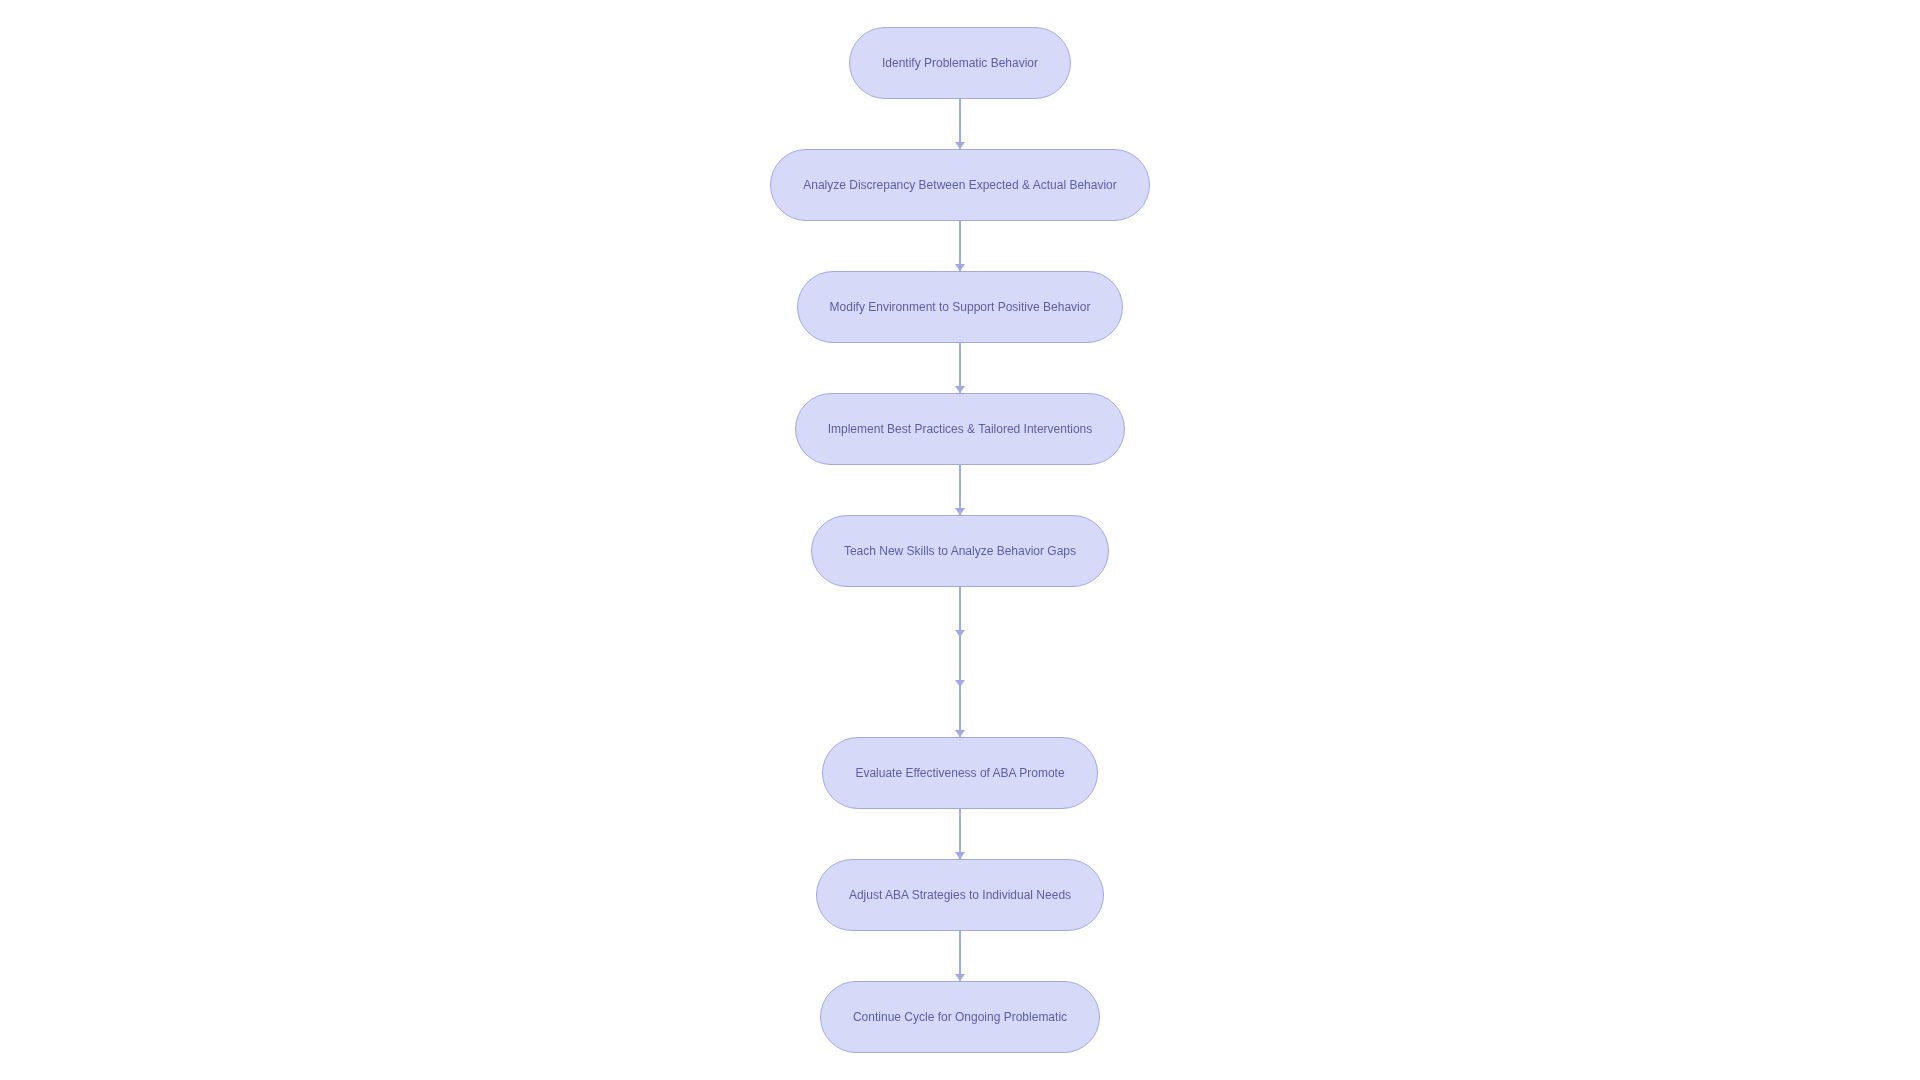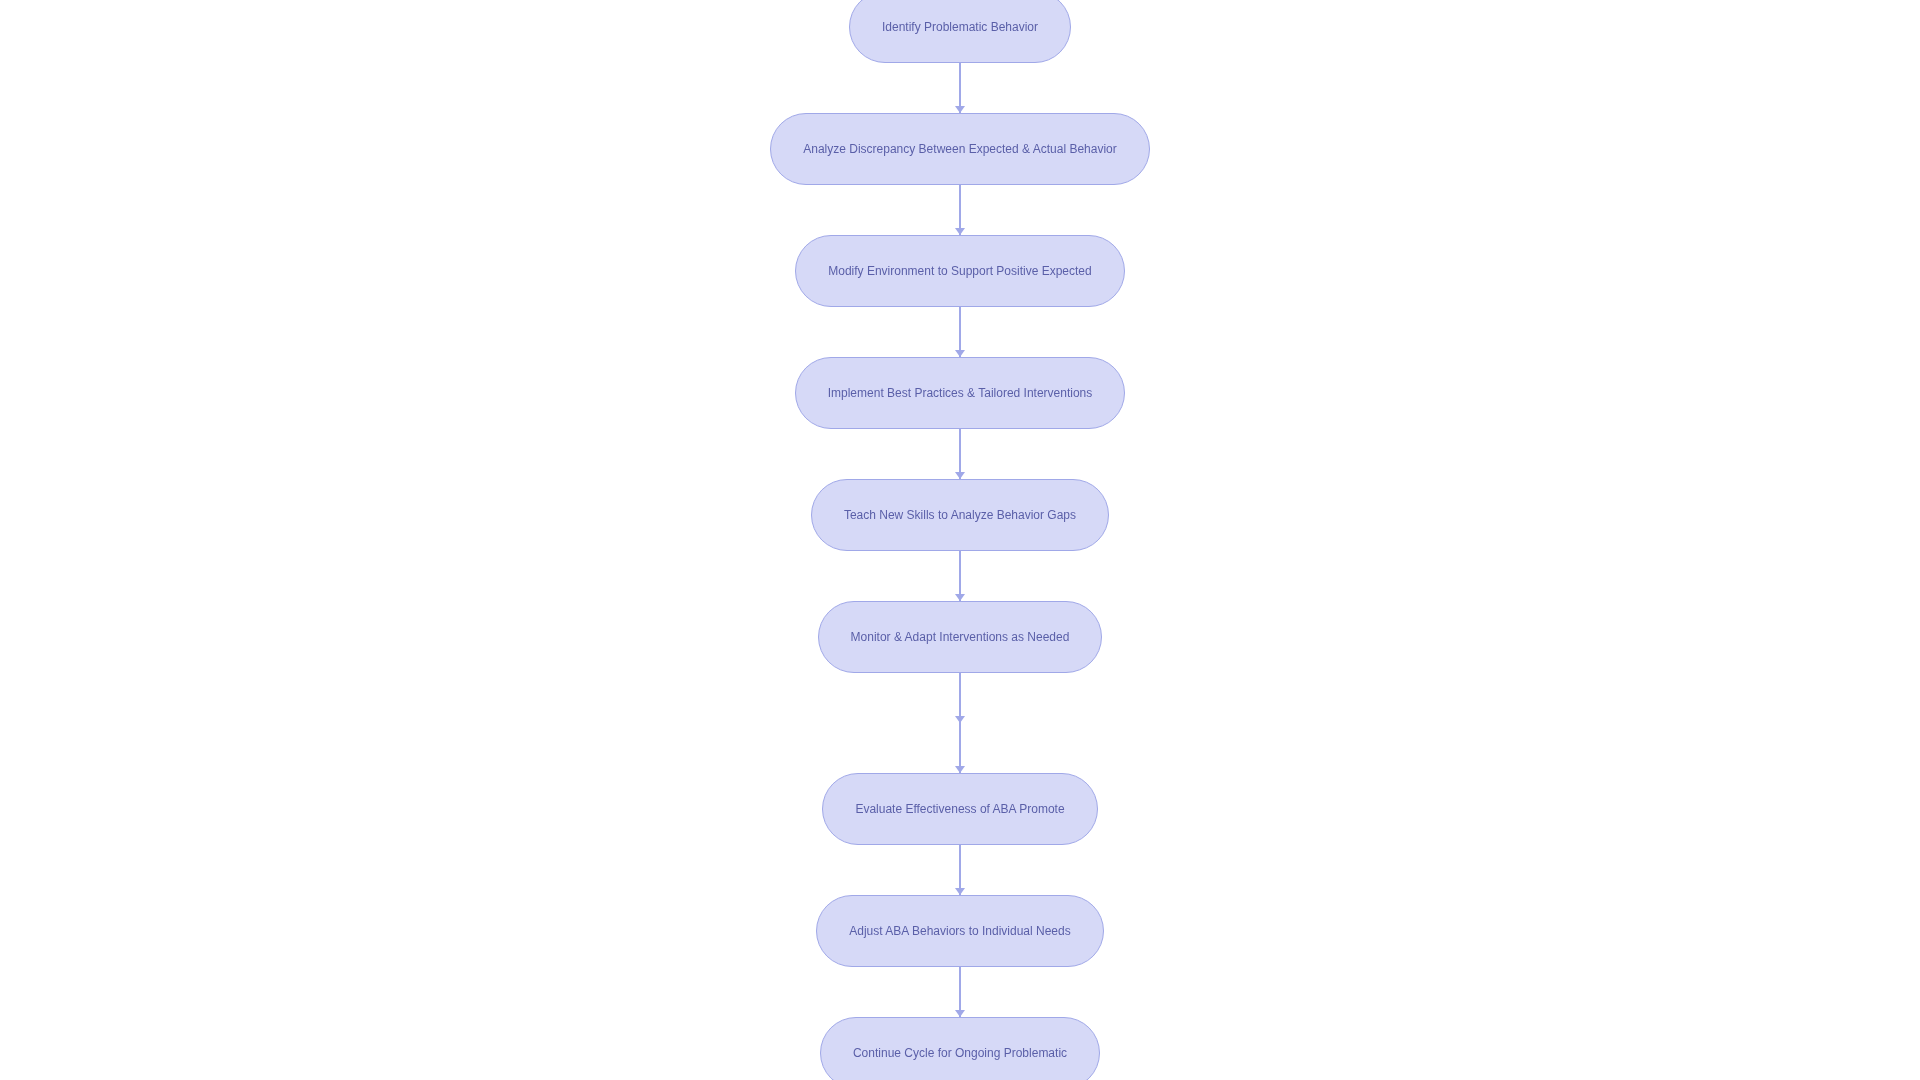--- a/index.html
+++ b/index.html
@@ -78,27 +78,26 @@
     }
   </style>
 </head>
 <body>
 
 <div class="flowchart-container">
 <div class="flow-node narrow">Identify Problematic Behavior</div>
     <div class="connector"></div>
     <div class="flow-node wide">Analyze Discrepancy Between Expected &amp; Actual Behavior</div>
     <div class="connector"></div>
-    <div class="flow-node medium">Modify Environment to Support Positive Expected</div>
+    <div class="flow-node medium">Modify Environment to Support Positive Behavior</div>
     <div class="connector"></div>
     <div class="flow-node medium">Implement Best Practices &amp; Tailored Interventions</div>
     <div class="connector"></div>
     <div class="flow-node medium">Teach New Skills to Analyze Behavior Gaps</div>
     <div class="connector"></div>
-    <div class="flow-node medium">Monitor &amp; Adapt Interventions as Needed</div>
     <div class="connector"></div>
     <div class="connector"></div>
     <div class="flow-node medium">Evaluate Effectiveness of ABA Promote</div>
     <div class="connector"></div>
-    <div class="flow-node medium">Adjust ABA Behaviors to Individual Needs</div>
+    <div class="flow-node medium">Adjust ABA Strategies to Individual Needs</div>
     <div class="connector"></div>
     <div class="flow-node medium">Continue Cycle for Ongoing Problematic</div>
   </div>
 
 </body></html>

